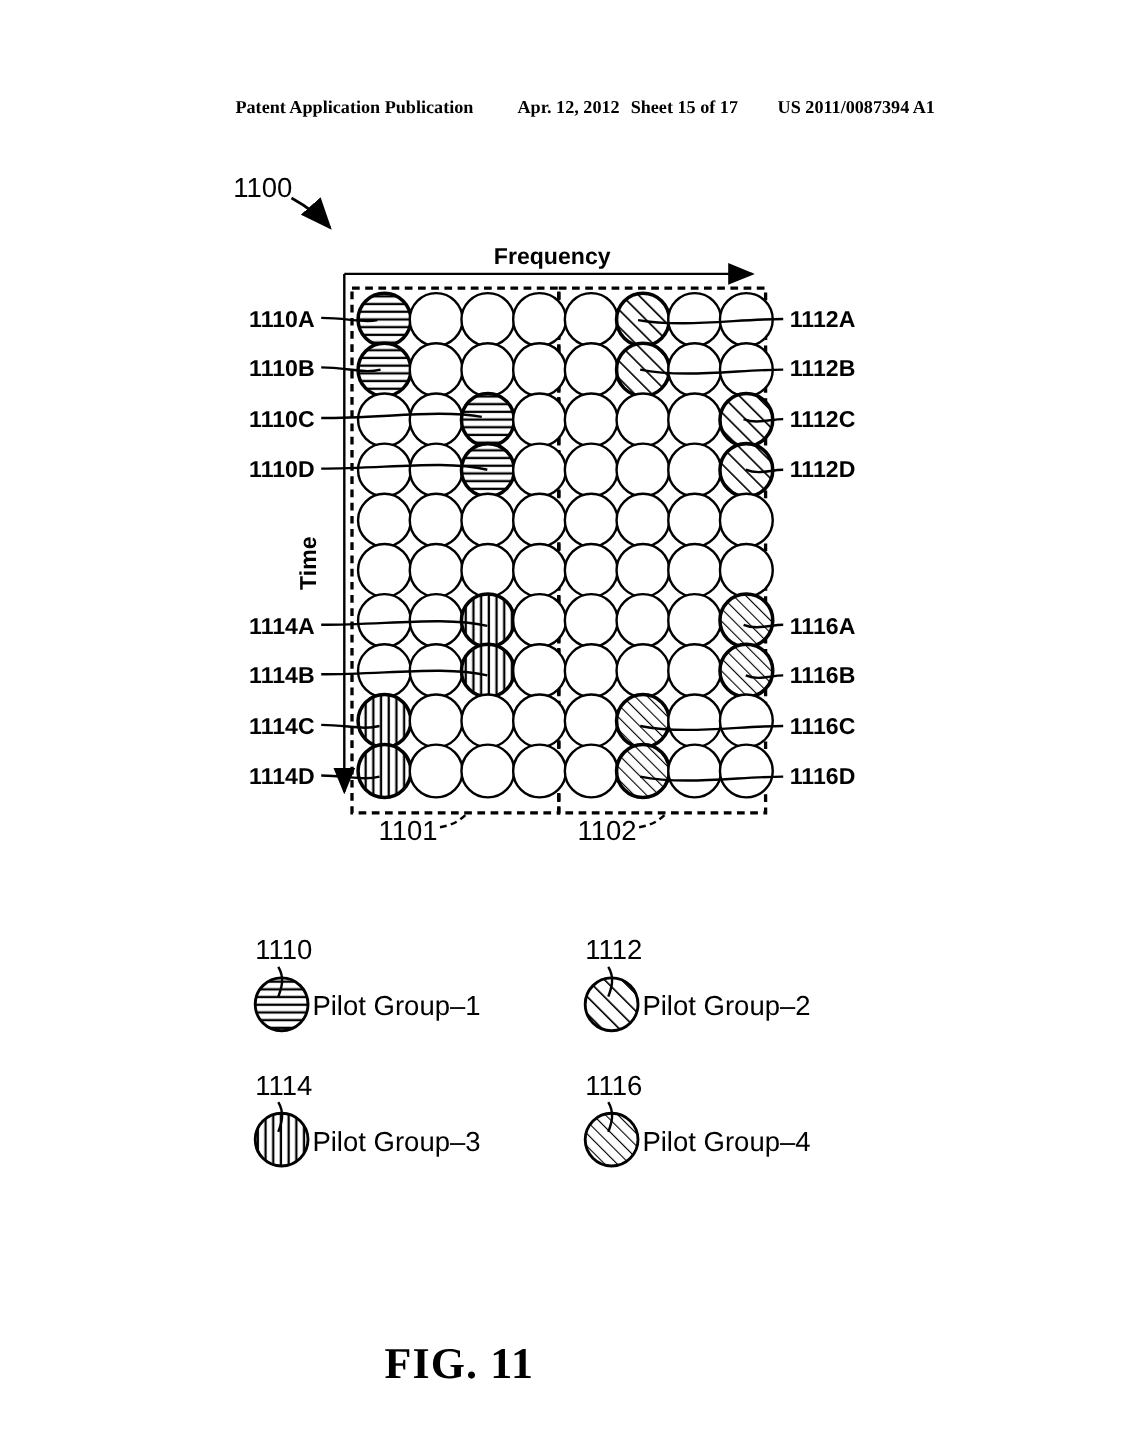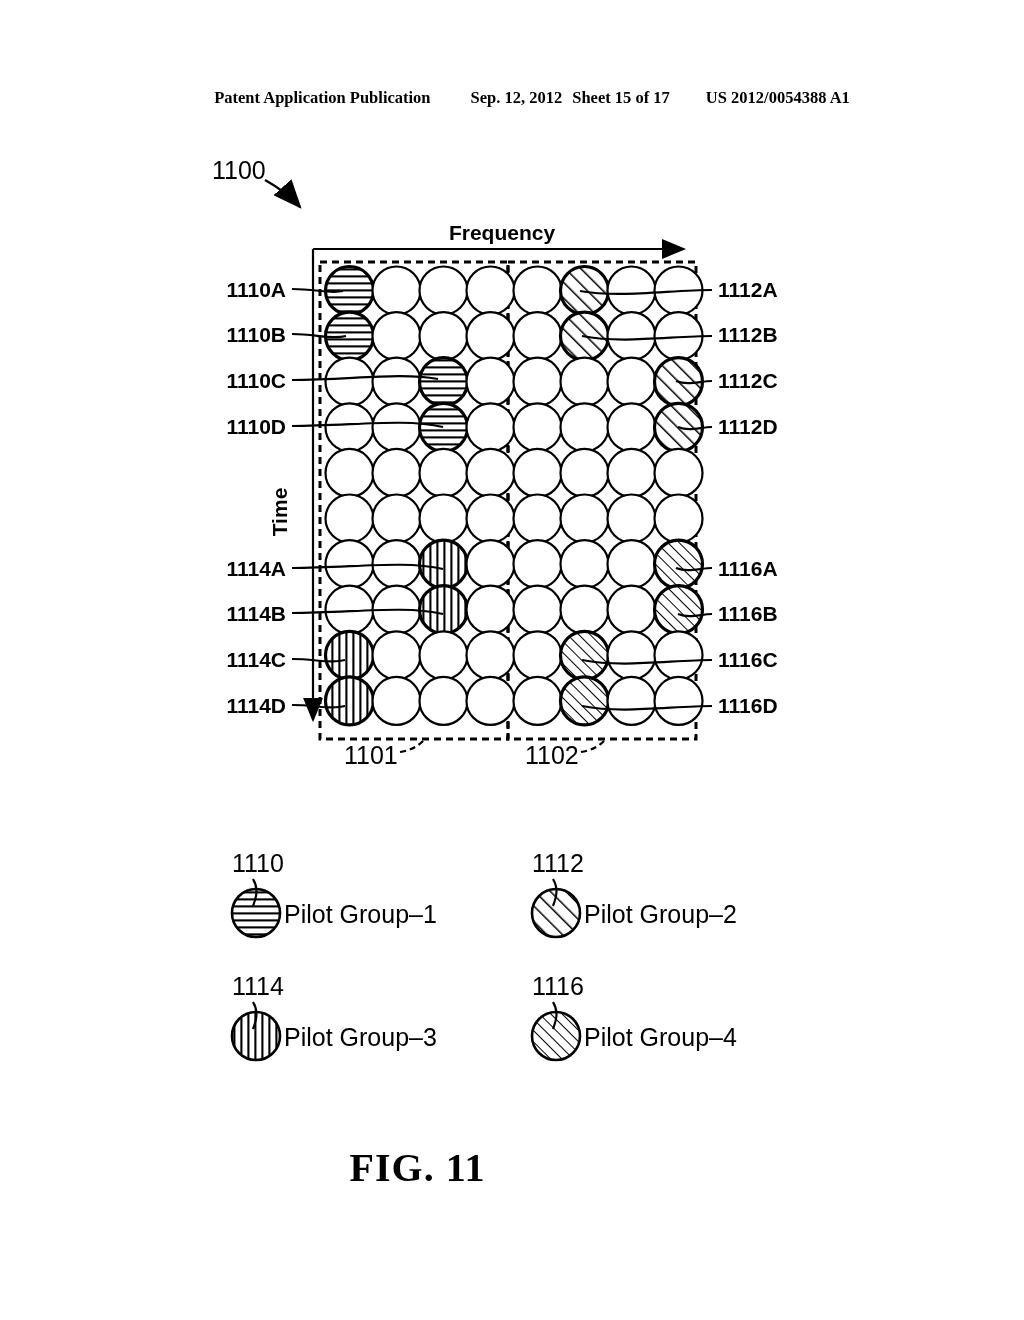--- a/index.html
+++ b/index.html
@@ -21,45 +21,45 @@
   }
   .hdr .seg{display:inline-block;}
   .hdr .gapA{display:inline-block;width:40px;}
   .hdr .gapB{display:inline-block;width:36px;}
 
   
   #diagram{position:absolute;left:0;top:0;width:1024px;height:1320px;}
 
   
   .figcap{
-    position:absolute;left:0;top:1144px;width:835px;text-align:center;
+    position:absolute;left:0;top:1216px;width:835px;text-align:center;
     font-family:"Liberation Serif", serif;font-weight:bold;
     font-size:40px;letter-spacing:1px;
   }
 
   
   .lbl{font-family:"Liberation Sans", sans-serif;font-weight:bold;font-size:21px;fill:#000;}
   .axis-lbl{font-family:"Liberation Sans", sans-serif;font-weight:bold;font-size:21px;fill:#000;}
   .legend-txt{font-family:"Liberation Sans", sans-serif;font-weight:normal;font-size:25px;fill:#000;}
   .legend-num{font-family:"Liberation Sans", sans-serif;font-weight:normal;font-size:25px;fill:#000;}
   .ref-num{font-family:"Liberation Sans", sans-serif;font-weight:normal;font-size:25px;fill:#000;}
 </style>
 </head>
 <body>
 
 <div id="figure-root">
 
   <div class="hdr">
     <span class="seg">Patent Application Publication</span>
     <span class="gapA"></span>
-    <span class="seg">Sep. 12, 2012</span>
+    <span class="seg">Apr. 12, 2012</span>
     <span style="display:inline-block;width:10px;"></span>
     <span class="seg">Sheet 15 of 17</span>
     <span class="gapB"></span>
-    <span class="seg">US 2012/0054388 A1</span>
+    <span class="seg">US 2011/0087394 A1</span>
   </div>
 
   <svg id="diagram" viewBox="0 0 1024 1320">
     <defs>
 
       <pattern id="pat-h" patternUnits="userSpaceOnUse" width="10" height="7">
         <rect width="10" height="7" fill="#ffffff"></rect>
         <line x1="0" y1="3.4" x2="10" y2="3.4" stroke="#000" stroke-width="2.1"></line>
       </pattern>
 

